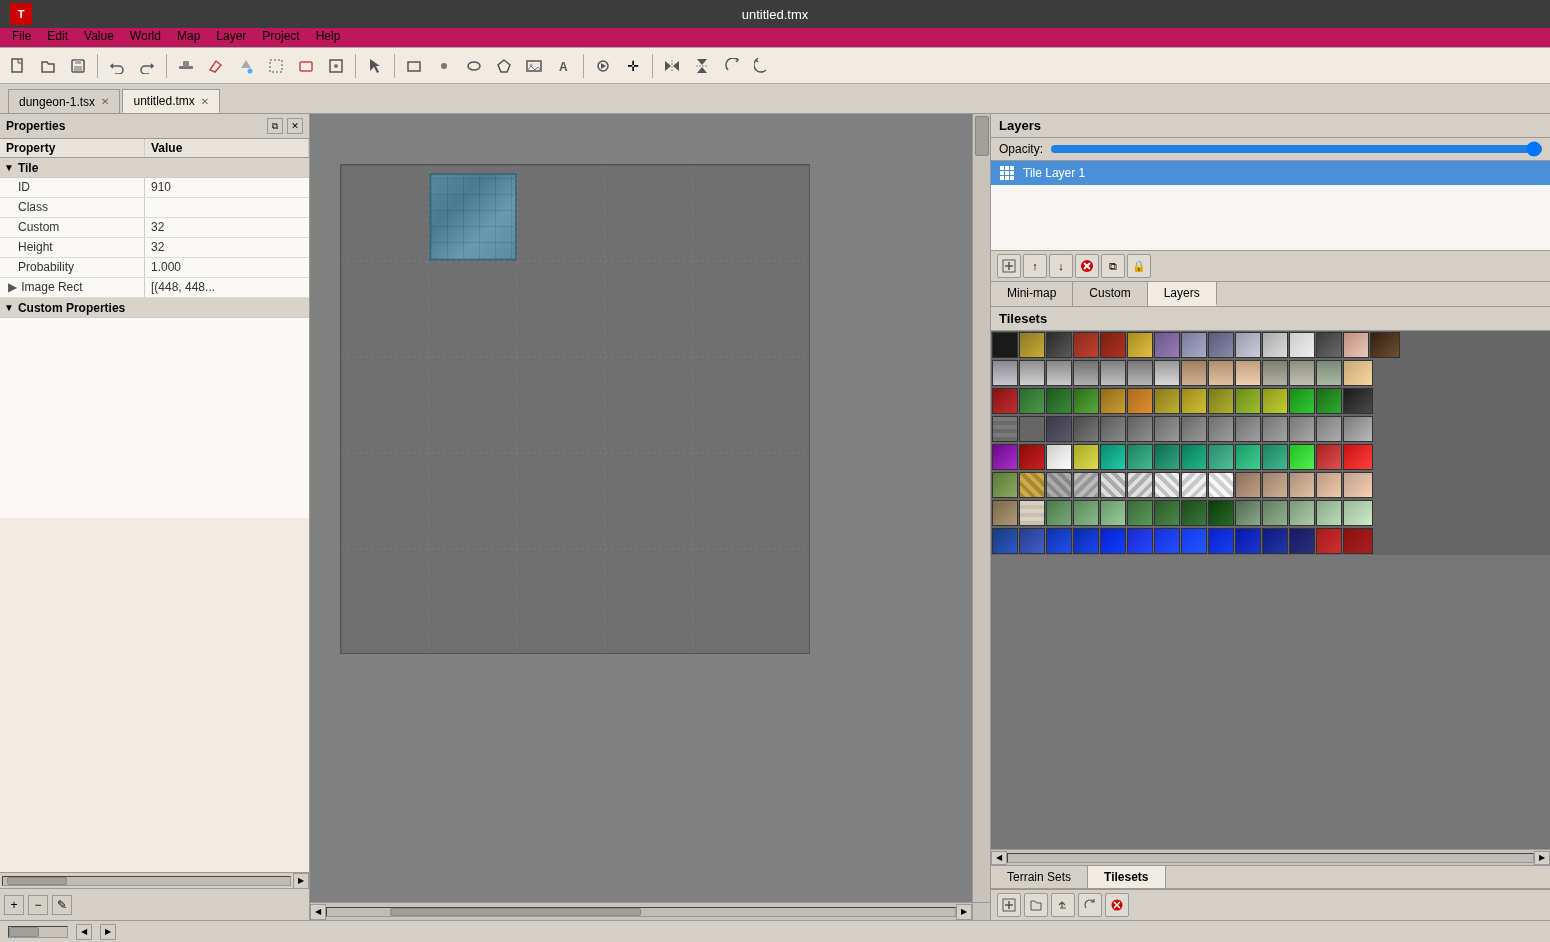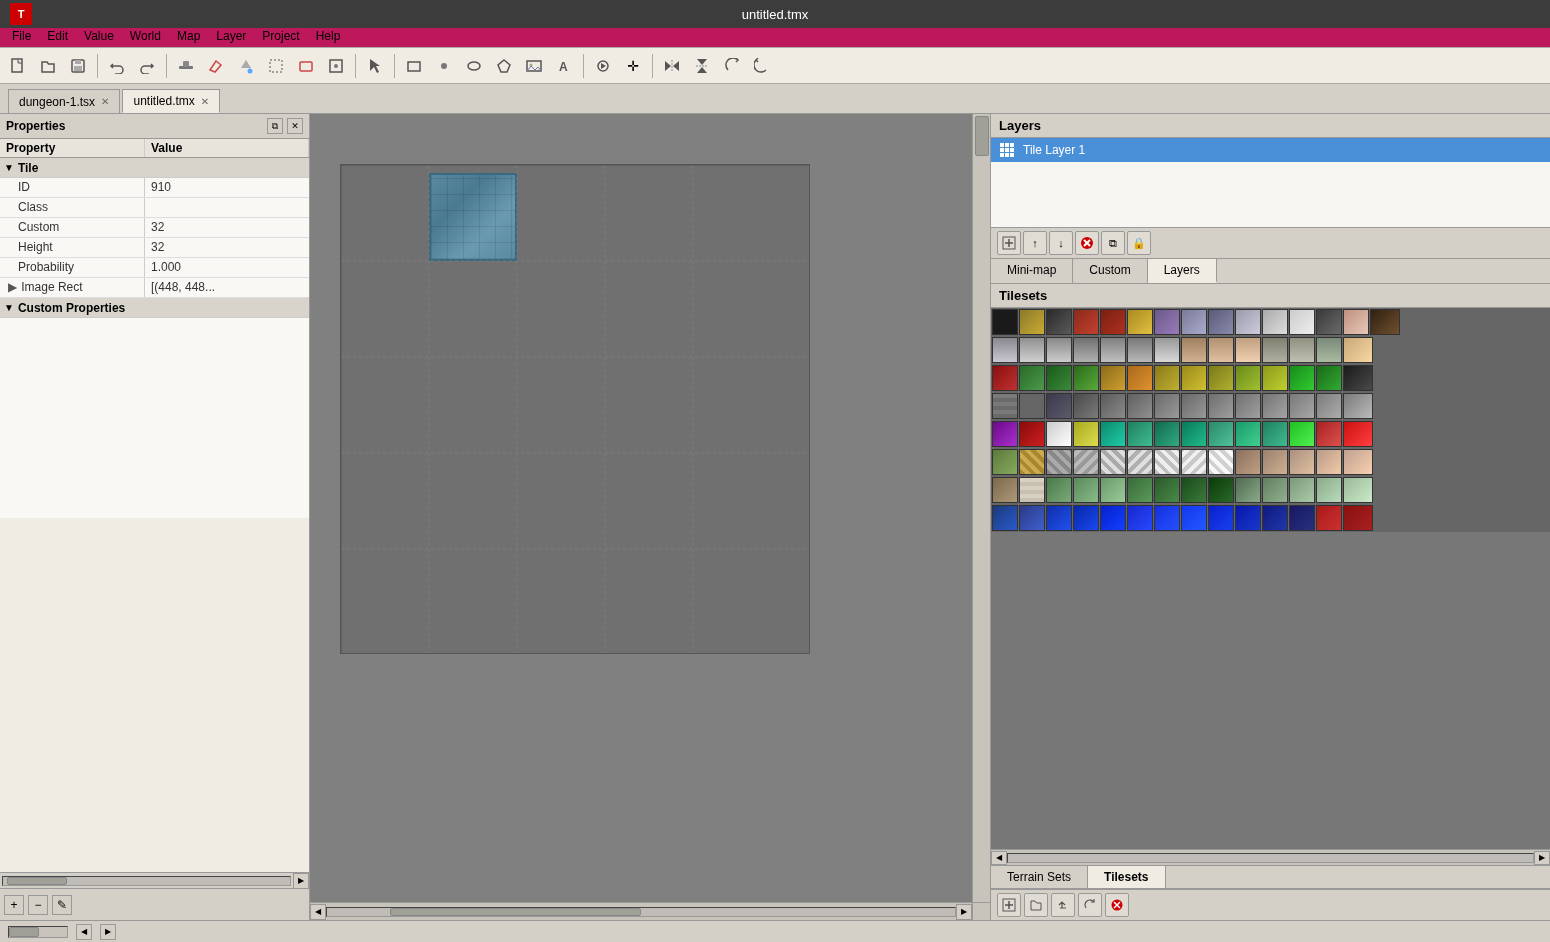--- a/index.html
+++ b/index.html
@@ -714,20 +714,24 @@
       </div>
 
       <div style="position:absolute; bottom:0; right:0; width:18px; height:18px; background:#c8c4bc; border-left:1px solid #999; border-top:1px solid #999;"></div>
     </div>
   </div>
 
   <div id="right-panel">
 
     <div id="layers-header">
       <span class="layers-title">Layers</span>
+    </div>
+    <div class="opacity-row">
+      <span class="opacity-label">Opacity:</span>
+      <input type="range" class="opacity-slider" min="0" max="100" value="100" style="flex: 1 1 0%; appearance: none; height: 8px; background: linear-gradient(to right, rgb(32, 128, 224) 0%, rgb(32, 128, 224) 100%); border-radius: 4px; outline: none; border: none;">
     </div>
 
     <div id="layers-list">
       <div class="layer-item selected">
         <div class="layer-icon">
           <div class="grid-icon">
             <div class="grid-cell"></div>
               <div class="grid-cell"></div>
               <div class="grid-cell"></div>
             <div class="grid-cell"></div>

